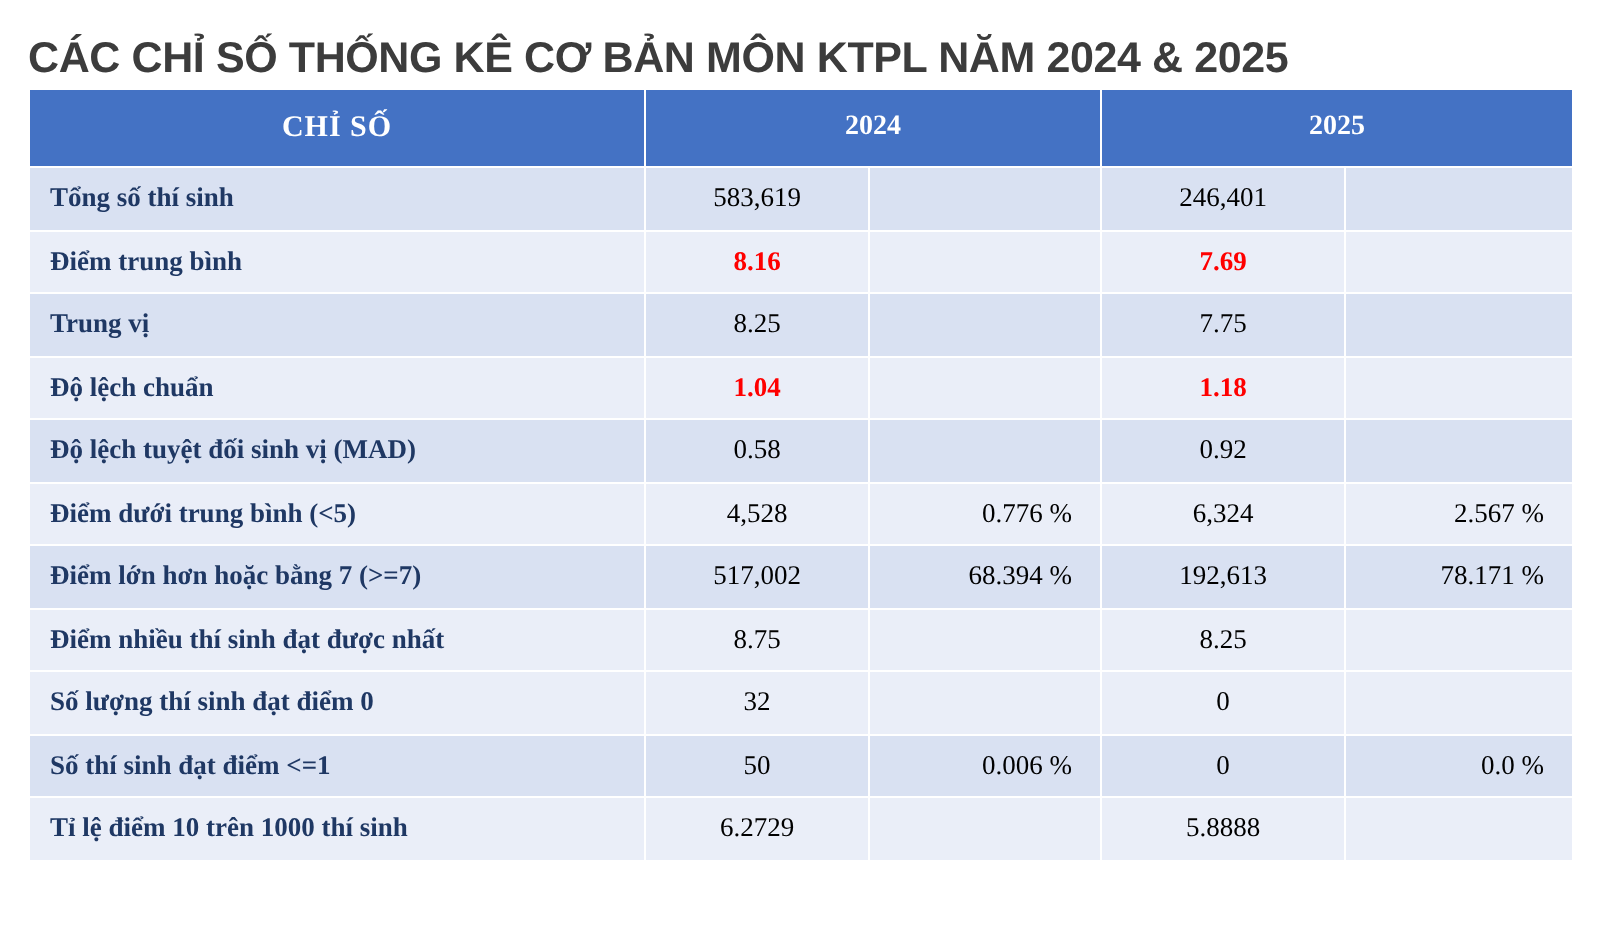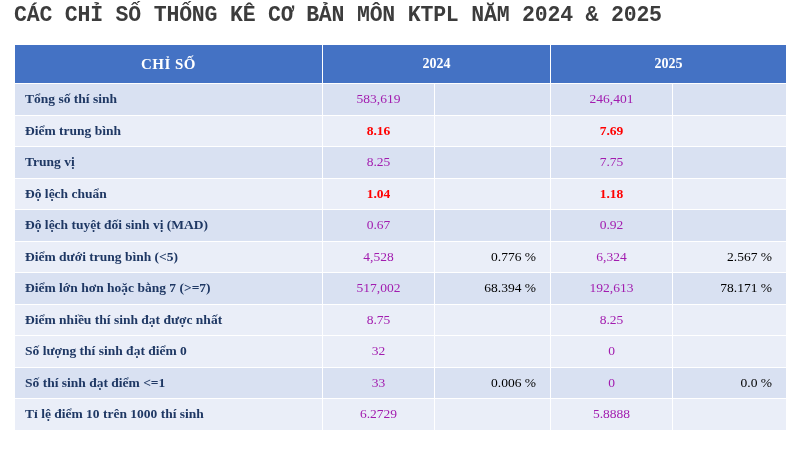--- a/index.html
+++ b/index.html
@@ -14,26 +14,26 @@
     overflow: hidden;
   }
   #page {
     position: relative;
     width: 800px;
     height: 471px;
     background: #ffffff;
     box-sizing: border-box;
   }
   #title {
-    font-family: Liberation Mono, monospace;
+    font-family: Liberation Sans, sans-serif;
     font-size: 21.5px;
     font-weight: 700;
     color: #3c3c3c;
     letter-spacing: -0.2px;
-    padding: 3px 0 0 14px;
+    padding: 17px 0 0 14px;
     white-space: nowrap;
   }
   #table-wrap {
     position: absolute;
     left: 14px;
     top: 44px;
     width: 772px;
   }
   table {
     border-collapse: collapse;
@@ -68,21 +68,21 @@
   tbody tr.alt td { background: #eaeef8; }
   td.label {
     text-align: left;
     font-weight: 700;
     padding-left: 10px;
     white-space: nowrap;
   }
   td.val {
     text-align: center;
     font-weight: 400;
-    color: #a21caf;
+    color: #000000;
   }
   td.val.red {
     color: #ff0000;
     font-weight: 700;
   }
   td.pct {
     text-align: right;
     padding-right: 14px;
     color: #000000;
   }
@@ -134,21 +134,21 @@
           </tr>
           <tr class="alt">
             <td class="label">Độ lệch chuẩn</td>
             <td class="val red">1.04</td>
             <td class="pct"></td>
             <td class="val red">1.18</td>
             <td class="pct"></td>
           </tr>
           <tr>
             <td class="label">Độ lệch tuyệt đối sinh vị (MAD)</td>
-            <td class="val">0.67</td>
+            <td class="val">0.58</td>
             <td class="pct"></td>
             <td class="val">0.92</td>
             <td class="pct"></td>
           </tr>
           <tr class="alt">
             <td class="label">Điểm dưới trung bình (&lt;5)</td>
             <td class="val">4,528</td>
             <td class="pct">0.776 %</td>
             <td class="val">6,324</td>
             <td class="pct">2.567 %</td>
@@ -169,21 +169,21 @@
           </tr>
           <tr class="alt">
             <td class="label">Số lượng thí sinh đạt điểm 0</td>
             <td class="val">32</td>
             <td class="pct"></td>
             <td class="val">0</td>
             <td class="pct"></td>
           </tr>
           <tr>
             <td class="label">Số thí sinh đạt điểm &lt;=1</td>
-            <td class="val">33</td>
+            <td class="val">50</td>
             <td class="pct">0.006 %</td>
             <td class="val">0</td>
             <td class="pct">0.0 %</td>
           </tr>
           <tr class="alt">
             <td class="label">Tỉ lệ điểm 10 trên 1000 thí sinh</td>
             <td class="val">6.2729</td>
             <td class="pct"></td>
             <td class="val">5.8888</td>
             <td class="pct"></td>

